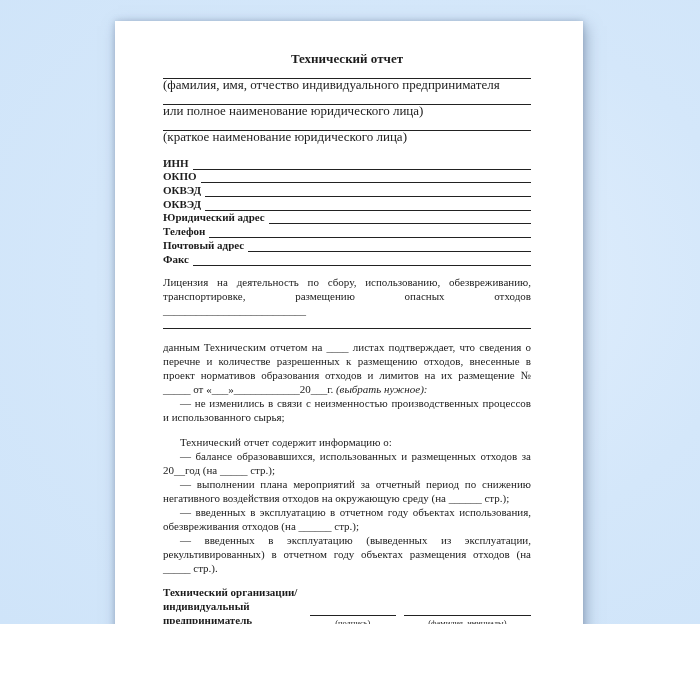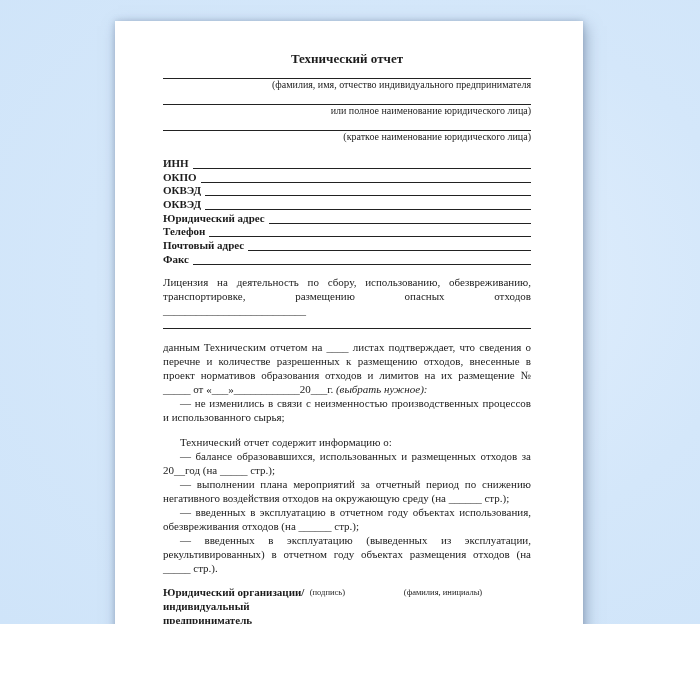--- a/index.html
+++ b/index.html
@@ -35,32 +35,32 @@
     font-weight: bold;
     text-align: center;
     margin: 4px 0 12px 0;
     line-height: 15px;
   }
   .rule {
     border-bottom: 1px solid #222;
     height: 0;
   }
   .caption {
-    font-size: 10px;
+    font-size: 13px;
     line-height: 10px;
-    text-align: right;
+    text-align: left;
     color: #1c1c1c;
     margin: 1px 0 14px 0;
   }
   .fields {
     margin-top: 8px;
   }
   .field-row {
     display: flex;
-    align-items: center;
+    align-items: flex-end;
     height: 13.7px;
   }
   .field-label {
     font-weight: bold;
     white-space: nowrap;
     margin-right: 4px;
   }
   .fill-line {
     flex: 1;
     border-bottom: 1px solid #222;
@@ -80,21 +80,21 @@
     display: flex;
     margin-top: 10px;
   }
   .sig-left {
     width: 150px;
     font-weight: bold;
     line-height: 14px;
   }
   .sig-slot {
     display: flex;
-    flex-direction: row;
+    flex-direction: column;
   }
   .sig-slot .sig-line {
     border-bottom: 1px solid #222;
     height: 30px;
   }
   .sig-slot .sig-caption {
     font-size: 8.5px;
     line-height: 10px;
     text-align: center;
     margin-top: 2px;
@@ -162,21 +162,21 @@
     <p class="para indent">— не изменились в связи с неизменностью производственных процессов и использованного сырья;</p>
 
     <p class="para indent gap-above">Технический отчет содержит информацию о:</p>
     <p class="para indent">— балансе образовавшихся, использованных и размещенных отходов за 20__год (на _____ стр.);</p>
     <p class="para indent">— выполнении плана мероприятий за отчетный период по снижению негативного воздействия отходов на окружающую среду (на ______ стр.);</p>
     <p class="para indent">— введенных в эксплуатацию в отчетном году объектах использования, обезвреживания отходов (на ______ стр.);</p>
     <p class="para indent">— введенных в эксплуатацию (выведенных из эксплуатации, рекультивированных) в отчетном году объектах размещения отходов (на _____ стр.).</p>
 
     <div class="signature">
       <div class="sig-left">
-        <div>Юридический организации/</div>
+        <div>Технический организации/</div>
         <div>индивидуальный</div>
         <div>предприниматель</div>
       </div>
       <div class="sig-slot narrow">
         <div class="sig-line"></div>
         <div class="sig-caption">(подпись)</div>
       </div>
       <div class="sig-slot wide">
         <div class="sig-line"></div>
         <div class="sig-caption">(фамилия, инициалы)</div>

